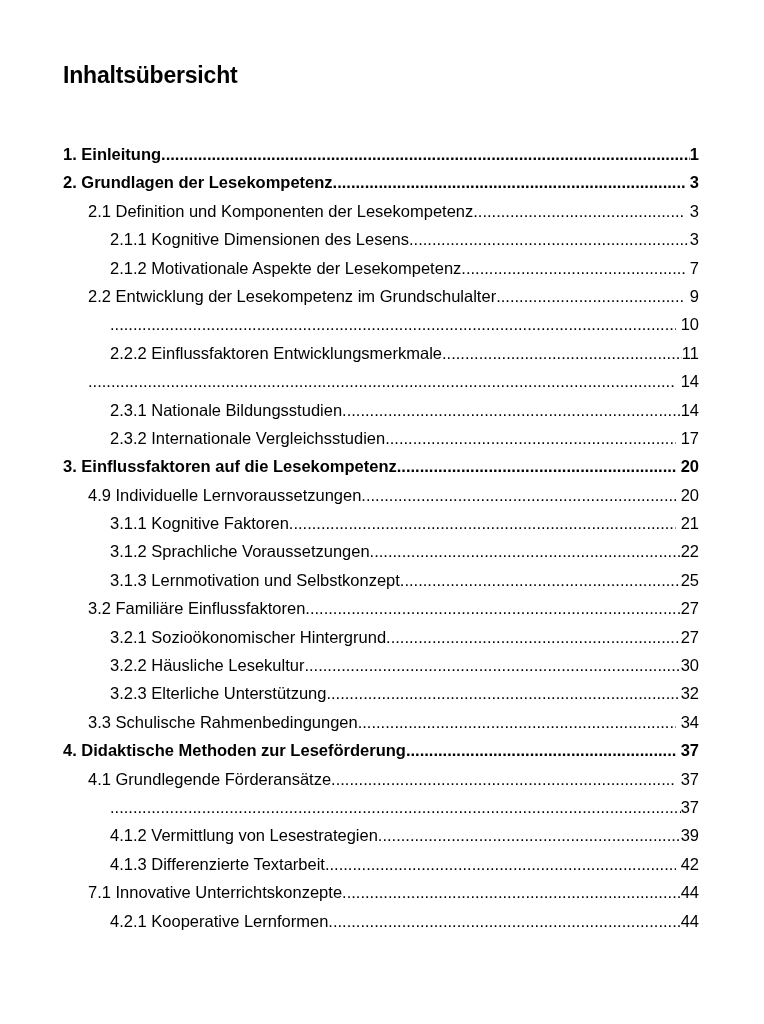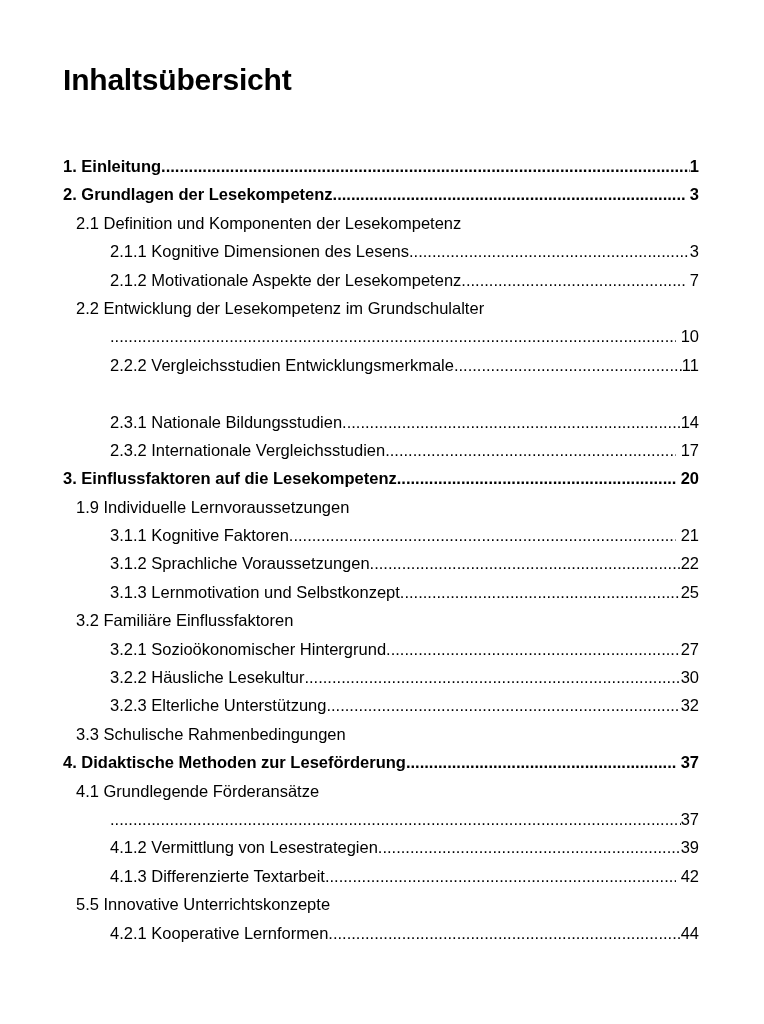--- a/index.html
+++ b/index.html
@@ -16,30 +16,30 @@
     width: 764px;
     height: 1024px;
     background: #ffffff;
     overflow: hidden;
     box-sizing: border-box;
   }
   .doc-title {
     position: absolute;
     left: 63px;
     top: 62px;
-    font-size: 30px;
+    font-size: 23px;
     font-weight: bold;
     letter-spacing: -0.2px;
     line-height: 1.2;
     white-space: nowrap;
   }
   .toc {
     position: absolute;
     left: 63px;
-    top: 152px;
+    top: 140px;
     width: 636px;
   }
   .toc-entry {
     display: flex;
     align-items: baseline;
     height: 28.4px;
     font-size: 16.5px;
     line-height: 28.4px;
     white-space: nowrap;
     overflow: hidden;
@@ -60,22 +60,21 @@
     flex: 0 0 auto;
     text-align: right;
   }
   
   .lvl-1 {
     font-weight: bold;
     margin-left: 0px;
   }
   .lvl-2 {
     font-weight: normal;
-    margin-left: 13px;
-    flex-direction: column;
+    margin-left: 25px;
   }
   .lvl-3 {
     font-weight: normal;
     margin-left: 47px;
   }
 </style>
 </head>
 <body>
 
 <div class="page">
@@ -118,21 +117,21 @@
         <span class="leader">.......................................................................................................................................................................................................</span>
         <span style="white-space: pre;"> </span>
         <span class="page-num">9</span>
       </div>
       <div class="toc-entry lvl-3">
         <span class="leader">.......................................................................................................................................................................................................</span>
         <span style="white-space: pre;"> </span>
         <span class="page-num">10</span>
       </div>
       <div class="toc-entry lvl-3">
-        <span class="entry-title">2.2.2 Vergleichsstudien Entwicklungsmerkmale</span>
+        <span class="entry-title">2.2.2 Einflussfaktoren Entwicklungsmerkmale</span>
         <span class="leader">.......................................................................................................................................................................................................</span>
         <span style="white-space: pre;"></span>
         <span class="page-num">11</span>
       </div>
       <div class="toc-entry lvl-2">
         <span class="leader">.......................................................................................................................................................................................................</span>
         <span style="white-space: pre;"> </span>
         <span class="page-num">14</span>
       </div>
       <div class="toc-entry lvl-3">
@@ -147,21 +146,21 @@
         <span style="white-space: pre;"> </span>
         <span class="page-num">17</span>
       </div>
       <div class="toc-entry lvl-1">
         <span class="entry-title">3. Einflussfaktoren auf die Lesekompetenz</span>
         <span class="leader">.......................................................................................................................................................................................................</span>
         <span style="white-space: pre;"> </span>
         <span class="page-num">20</span>
       </div>
       <div class="toc-entry lvl-2">
-        <span class="entry-title">1.9 Individuelle Lernvoraussetzungen</span>
+        <span class="entry-title">4.9 Individuelle Lernvoraussetzungen</span>
         <span class="leader">.......................................................................................................................................................................................................</span>
         <span style="white-space: pre;"> </span>
         <span class="page-num">20</span>
       </div>
       <div class="toc-entry lvl-3">
         <span class="entry-title">3.1.1 Kognitive Faktoren</span>
         <span class="leader">.......................................................................................................................................................................................................</span>
         <span style="white-space: pre;"> </span>
         <span class="page-num">21</span>
       </div>
@@ -230,21 +229,21 @@
         <span style="white-space: pre;"></span>
         <span class="page-num">39</span>
       </div>
       <div class="toc-entry lvl-3">
         <span class="entry-title">4.1.3 Differenzierte Textarbeit</span>
         <span class="leader">.......................................................................................................................................................................................................</span>
         <span style="white-space: pre;"> </span>
         <span class="page-num">42</span>
       </div>
       <div class="toc-entry lvl-2">
-        <span class="entry-title">5.5 Innovative Unterrichtskonzepte</span>
+        <span class="entry-title">7.1 Innovative Unterrichtskonzepte</span>
         <span class="leader">.......................................................................................................................................................................................................</span>
         <span style="white-space: pre;"></span>
         <span class="page-num">44</span>
       </div>
       <div class="toc-entry lvl-3">
         <span class="entry-title">4.2.1 Kooperative Lernformen</span>
         <span class="leader">.......................................................................................................................................................................................................</span>
         <span style="white-space: pre;"></span>
         <span class="page-num">44</span>
       </div>

